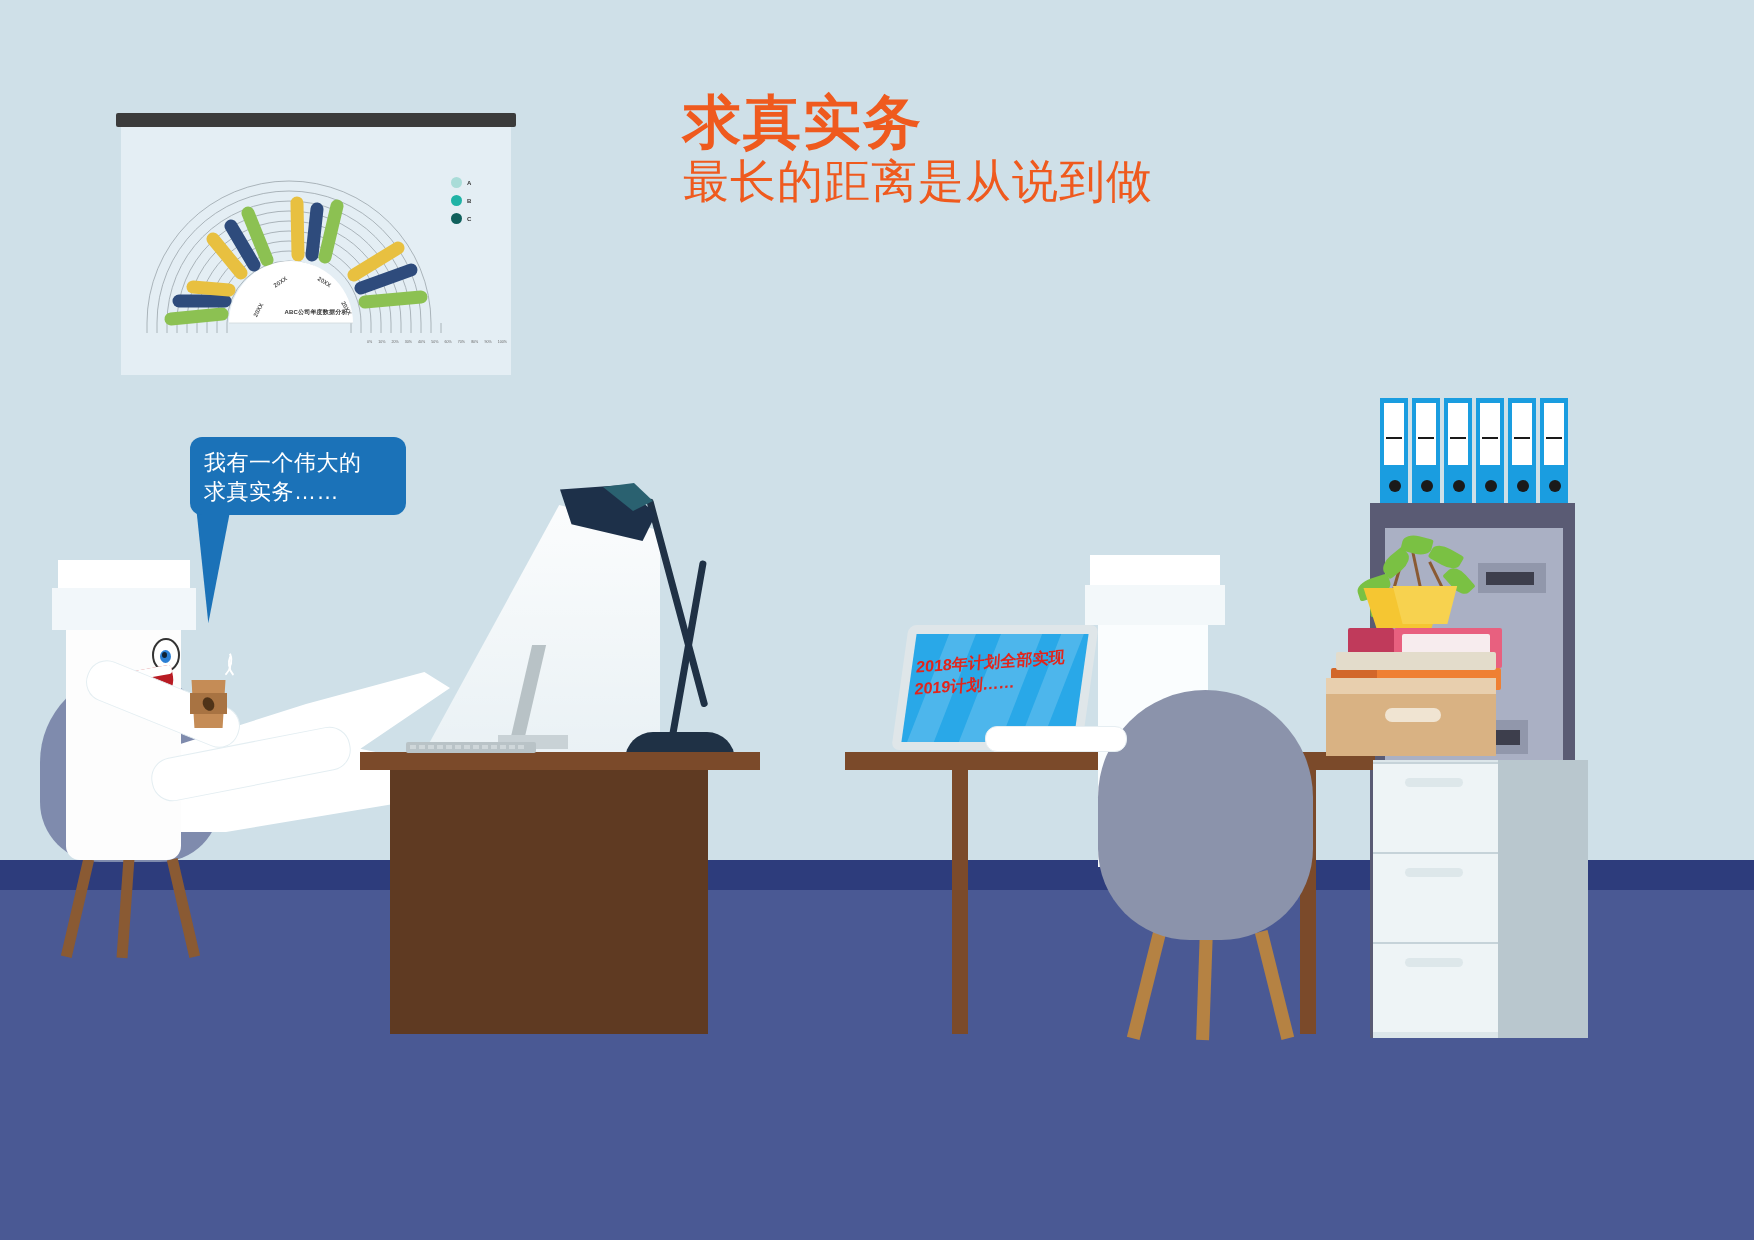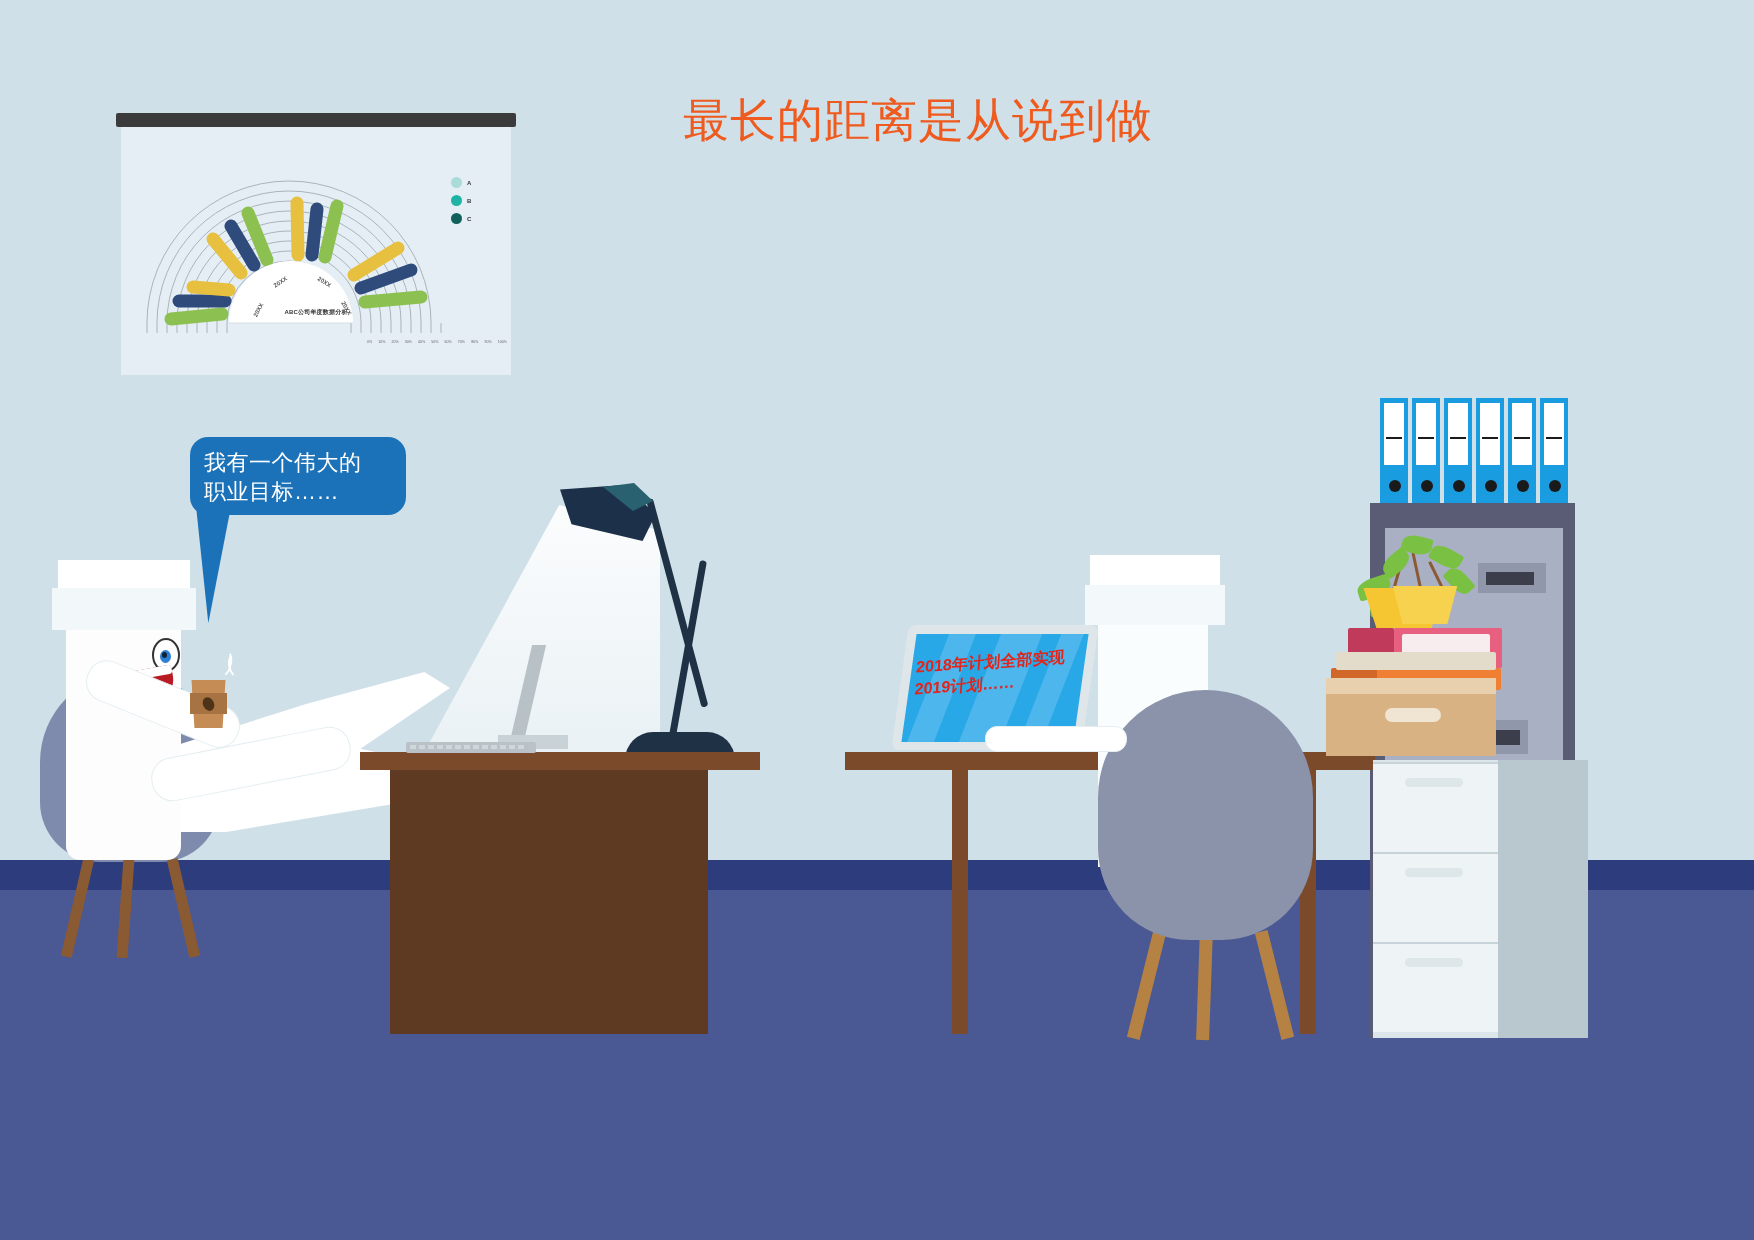--- a/index.html
+++ b/index.html
@@ -28,21 +28,21 @@
 
   .axis-lbls{position:absolute;left:246px;top:213px;width:140px;display:flex;justify-content:space-between;}
   .axis-lbls span{font-size:3.6px;color:#666;}
 
   
   .headline{position:absolute;left:683px;top:92px;width:700px;}
   .h-title{font-size:58px;font-weight:bold;color:#ef5a1e;letter-spacing:2px;line-height:1.05;margin:0;}
   .h-sub{font-size:46px;color:#ef5a1e;line-height:1.22;margin:10px 0 0 0;letter-spacing:1px;}
 
   
-  .bubble{position:absolute;left:190px;top:437px;width:216px;height:78px;background:#1b72b8;border-radius:18px;z-index:9;}
+  .bubble{position:absolute;left:190px;top:437px;width:216px;height:78px;background:#1b72b8;border-radius:12px;z-index:9;}
   .bubble-txt{position:absolute;left:14px;top:11px;width:195px;color:#fff;font-size:22px;line-height:1.32;letter-spacing:.5px;}
   .bubble-tail{position:absolute;left:196px;top:506px;width:0;height:0;z-index:8;
      border-left:36px solid #1b72b8;border-bottom:118px solid transparent;transform:rotate(-6deg);transform-origin:top left;}
 
   
   .lchair-seat{position:absolute;left:40px;top:672px;width:180px;height:190px;background:#7f8bad;border-radius:90px 90px 60px 60px;}
   .lchair-leg{position:absolute;background:#8a5a33;width:11px;height:100px;}
 
   
   .cup-body{position:absolute;left:66px;top:560px;width:115px;height:300px;background:#fdfdfd;border-radius:4px 4px 14px 14px;z-index:5;}
@@ -240,28 +240,29 @@
           <span>70%</span>
           <span>80%</span>
           <span>90%</span>
           <span>100%</span>
         </div>
       </div>
     </div>
   </div>
 
   <div class="headline">
+    <div class="h-title">求真实务</div>
     <div class="h-sub" style="margin-top:0">最长的距离是从说到做</div>
   </div>
 
   <div class="bubble-tail"></div>
   <div class="bubble">
     <div class="bubble-txt">
       <div>我有一个伟大的</div>
-      <div>职业目标……</div>
+      <div>求真实务……</div>
     </div>
   </div>
 
   <div class="lchair-seat"></div>
   <div class="lchair-leg" style="left:72px;top:858px;transform:rotate(13deg);"></div>
   <div class="lchair-leg" style="left:178px;top:858px;transform:rotate(-13deg);"></div>
   <div class="lchair-leg" style="left:120px;top:858px;transform:rotate(4deg);"></div>
 
   <div class="legs"></div>
   <div class="cup-body"></div>

